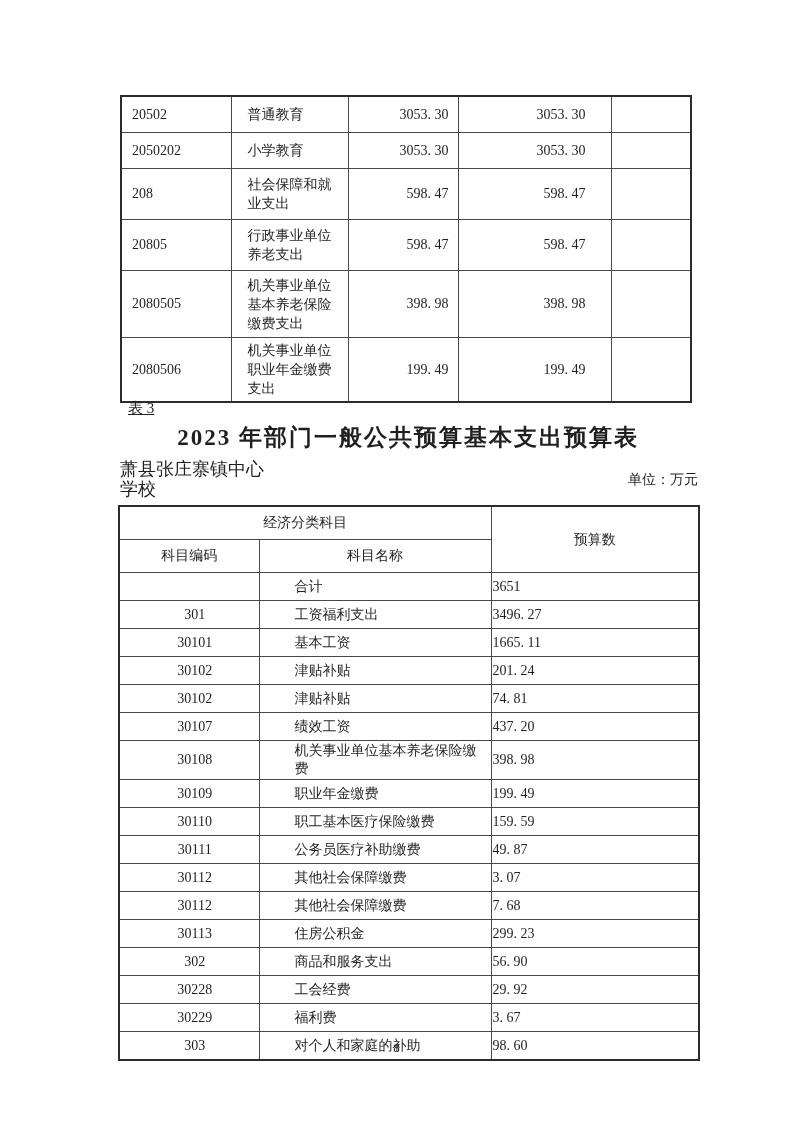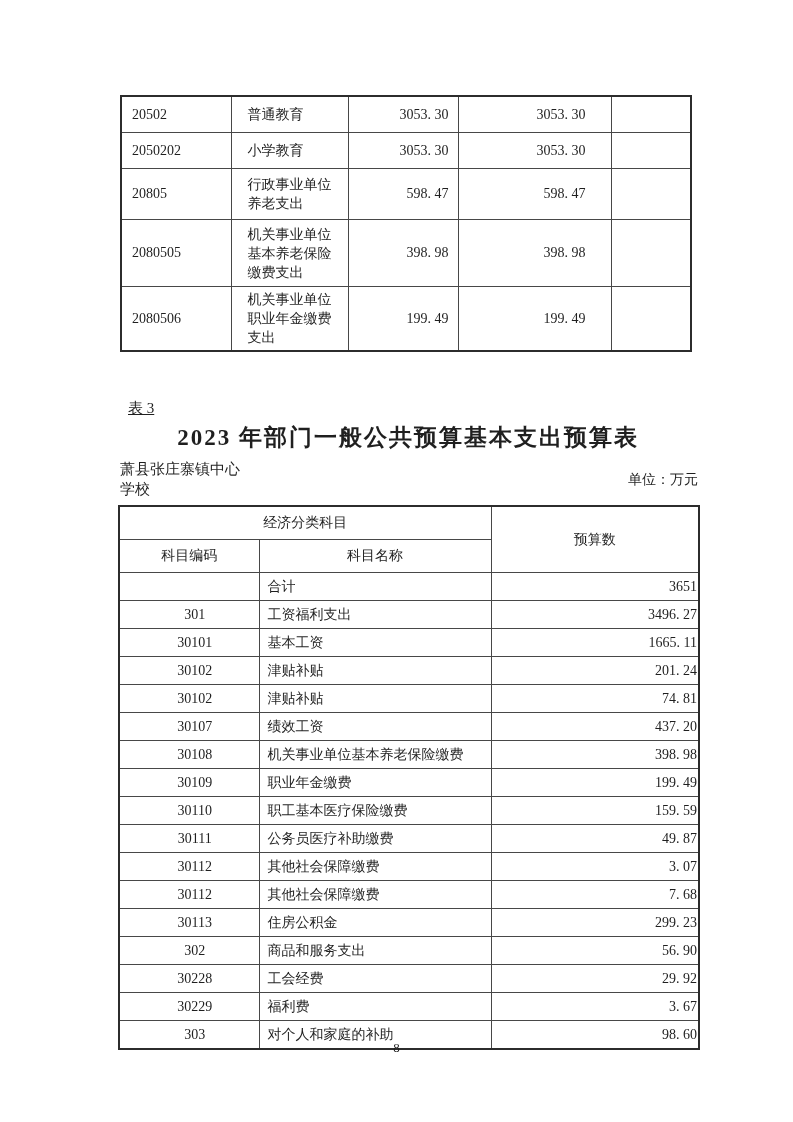--- a/index.html
+++ b/index.html
@@ -58,43 +58,43 @@
     text-align: center;
     font-size: 23px;
     font-weight: bold;
     letter-spacing: 2px;
     white-space: nowrap;
   }
   .org-name {
     position: absolute;
     left: 120px;
     top: 459px;
-    font-size: 15px;
+    font-size: 18px;
     line-height: 20px;
   }
   .unit-label {
     position: absolute;
     left: 118px;
     top: 471px;
     width: 580px;
     text-align: right;
     font-size: 14px;
   }
 
   
   .t2 {
     left: 118px;
     top: 505px;
     width: 580px;
     border: 2px solid #2c2c2c;
   }
   .t2 td.hdr   { text-align: center; height: 30px; }
   .t2 td.code  { padding-left: 12px; height: 25px; text-align: center; }
-  .t2 td.name  { padding-left: 8px; }
-  .t2 td.val   { text-align: right; }
+  .t2 td.name  { padding-left: 35px; }
+  .t2 td.val   { text-align: left; }
 
   .page-number {
     position: absolute;
     left: 0;
     top: 1040px;
     width: 100%;
     text-align: center;
     font-size: 13px;
   }
 </style>
@@ -120,20 +120,27 @@
         <td class="v3"></td>
       </tr>
       <tr class="rh1">
         <td class="code">2050202</td>
         <td class="name">小学教育</td>
         <td class="v1">3053. 30</td>
         <td class="v2">3053. 30</td>
         <td class="v3"></td>
       </tr>
       <tr class="rh2">
+        <td class="code">208</td>
+        <td class="name">社会保障和就业支出</td>
+        <td class="v1">598. 47</td>
+        <td class="v2">598. 47</td>
+        <td class="v3"></td>
+      </tr>
+      <tr class="rh2">
         <td class="code">20805</td>
         <td class="name">行政事业单位养老支出</td>
         <td class="v1">598. 47</td>
         <td class="v2">598. 47</td>
         <td class="v3"></td>
       </tr>
       <tr class="rh3">
         <td class="code">2080505</td>
         <td class="name">机关事业单位基本养老保险缴费支出</td>
         <td class="v1">398. 98</td>

